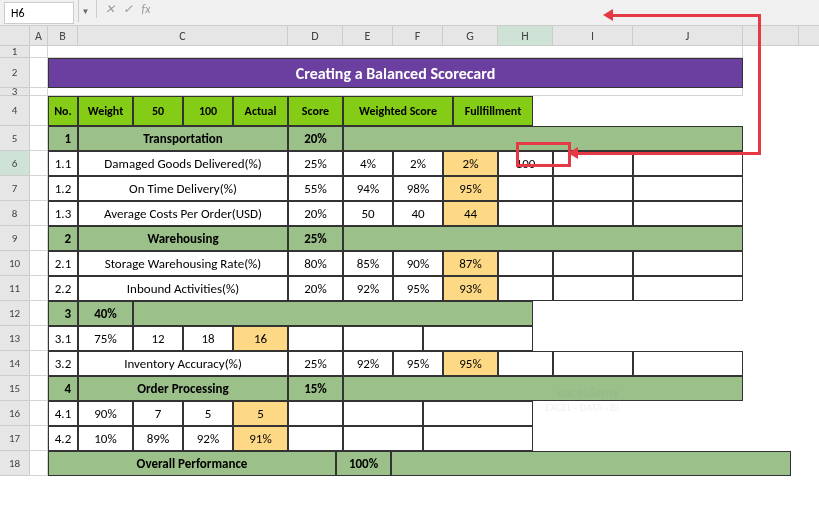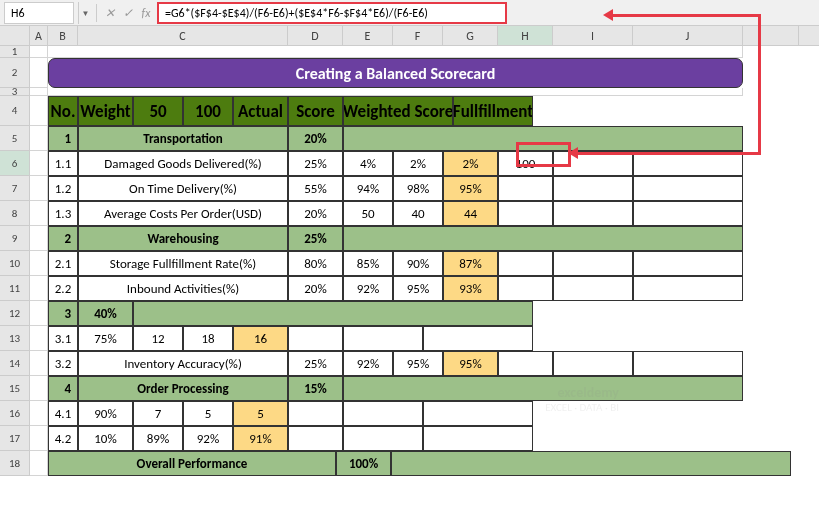--- a/index.html
+++ b/index.html
@@ -1,18 +1,18 @@
 <!DOCTYPE html>
 <html><head>
 <meta charset="utf-8">
 <style>
 * { box-sizing: border-box; margin: 0; padding: 0; }
 body { font-family: Calibri, Arial, sans-serif; font-size: 13px; background: #fff; width: 819px; height: 517px; position: relative; overflow: hidden; }
 
-.formula-bar { display: flex; align-items: center; height: 26px; border-bottom: 1px solid #ccc; background: #f0f0f0; position: relative; }
+.formula-bar { display: flex; align-items: flex-start; height: 26px; border-bottom: 1px solid #ccc; background: #f0f0f0; position: relative; }
 .name-box { width: 70px; height: 22px; background: #fff; border: 1px solid #ccc; margin: 2px 4px; display: flex; align-items: center; padding: 0 6px; font-size: 12px; }
 .name-box-dd { width: 14px; height: 22px; border-left: 1px solid #ccc; display: flex; align-items: center; justify-content: center; color: #666; font-size: 8px; }
 .fb-sep { width: 1px; height: 18px; background: #ccc; margin: 0 4px; }
 .fb-btn { width: 18px; height: 18px; display: flex; align-items: center; justify-content: center; color: #999; font-size: 12px; font-style: italic; }
 .formula-input { flex: 1; height: 22px; background: #fff; border: 2px solid #e63946; margin: 2px 6px 2px 2px; padding: 0 6px; display: flex; align-items: center; font-size: 12px; max-width: 350px; }
 
 .col-headers { display: flex; height: 20px; background: #e6e6e6; border-bottom: 1px solid #ccc; }
 .ch-corner { width: 30px; border-right: 1px solid #ccc; }
 .ch { border-right: 1px solid #ccc; text-align: center; line-height: 20px; color: #444; font-size: 12px; }
 .ch.sel { background: #cfe2d6; }
@@ -29,22 +29,22 @@
 .wC { width: 210px; }
 .wD { width: 55px; }
 .wE { width: 50px; }
 .wF { width: 50px; }
 .wG { width: 55px; }
 .wH { width: 55px; }
 .wI { width: 80px; }
 .wJ { width: 110px; }
 .wK { width: 56px; }
 
-.title-row { background: #6b3fa0; color: #fff; font-weight: bold; font-size: 16px; border-radius: 7px; }
-.hdr-cell { background: #4d7c0f; font-weight: bold; border: 1px solid #333; font-size: 17px; }
+.title-row { background: #6b3fa0; color: #fff; font-weight: bold; font-size: 16px; }
+.hdr-cell { background: #84cc16; font-weight: bold; border: 1px solid #333; font-size: 12px; }
 .sec-row .tcell { background: #9cc089; font-weight: bold; border: 1px solid #333; }
 .tcell { border: 1px solid #333; }
 .yel { background: #fdd985; }
 .num { justify-content: flex-end; padding-right: 6px; font-weight: bold; }
 .txt { justify-content: center; }
 
 .selbox { position: absolute; border: 3px solid #e63946; background: transparent; pointer-events: none; z-index: 5; }
 .arrow-line { position: absolute; background: #e63946; z-index: 4; }
 .arrow-head { position: absolute; width: 0; height: 0; border-style: solid; z-index: 4; }
 
@@ -56,23 +56,20 @@
 <div class="formula-bar">
   <div class="name-box">
     <span>H6</span>
     <span style="flex:1"></span>
   </div>
   <div class="name-box-dd">▼</div>
   <div class="fb-sep"></div>
   <div class="fb-btn">✕</div>
   <div class="fb-btn">✓</div>
   <div class="fb-btn">fx</div>
-  <div class="formula-input">
-    <span>=G6*($F$4-$E$4)/(F6-E6)+($E$4*F6-$F$4*E6)/(F6-E6)</span>
-  </div>
 </div>
 
 <div class="col-headers">
   <div class="ch-corner"></div>
   <div class="ch wA">A</div>
   <div class="ch wB">B</div>
   <div class="ch wC">C</div>
   <div class="ch wD">D</div>
   <div class="ch wE">E</div>
   <div class="ch wF">F</div>
@@ -175,21 +172,21 @@
     <div class="cell wB tcell num">2</div>
     <div class="cell wC tcell txt">Warehousing</div>
     <div class="cell wD tcell">25%</div>
     <div class="cell tcell" style="width:400px"></div>
   </div>
 
   <div class="grow">
     <div class="rh">10</div>
     <div class="cell wA"></div>
     <div class="cell wB tcell">2.1</div>
-    <div class="cell wC tcell">Storage Fullfillment Rate(%)</div>
+    <div class="cell wC tcell">Storage Warehousing Rate(%)</div>
     <div class="cell wD tcell">80%</div>
     <div class="cell wE tcell">85%</div>
     <div class="cell wF tcell">90%</div>
     <div class="cell wG tcell yel">87%</div>
     <div class="cell wH tcell"></div>
     <div class="cell wI tcell"></div>
     <div class="cell wJ tcell"></div>
   </div>
 
   <div class="grow">

